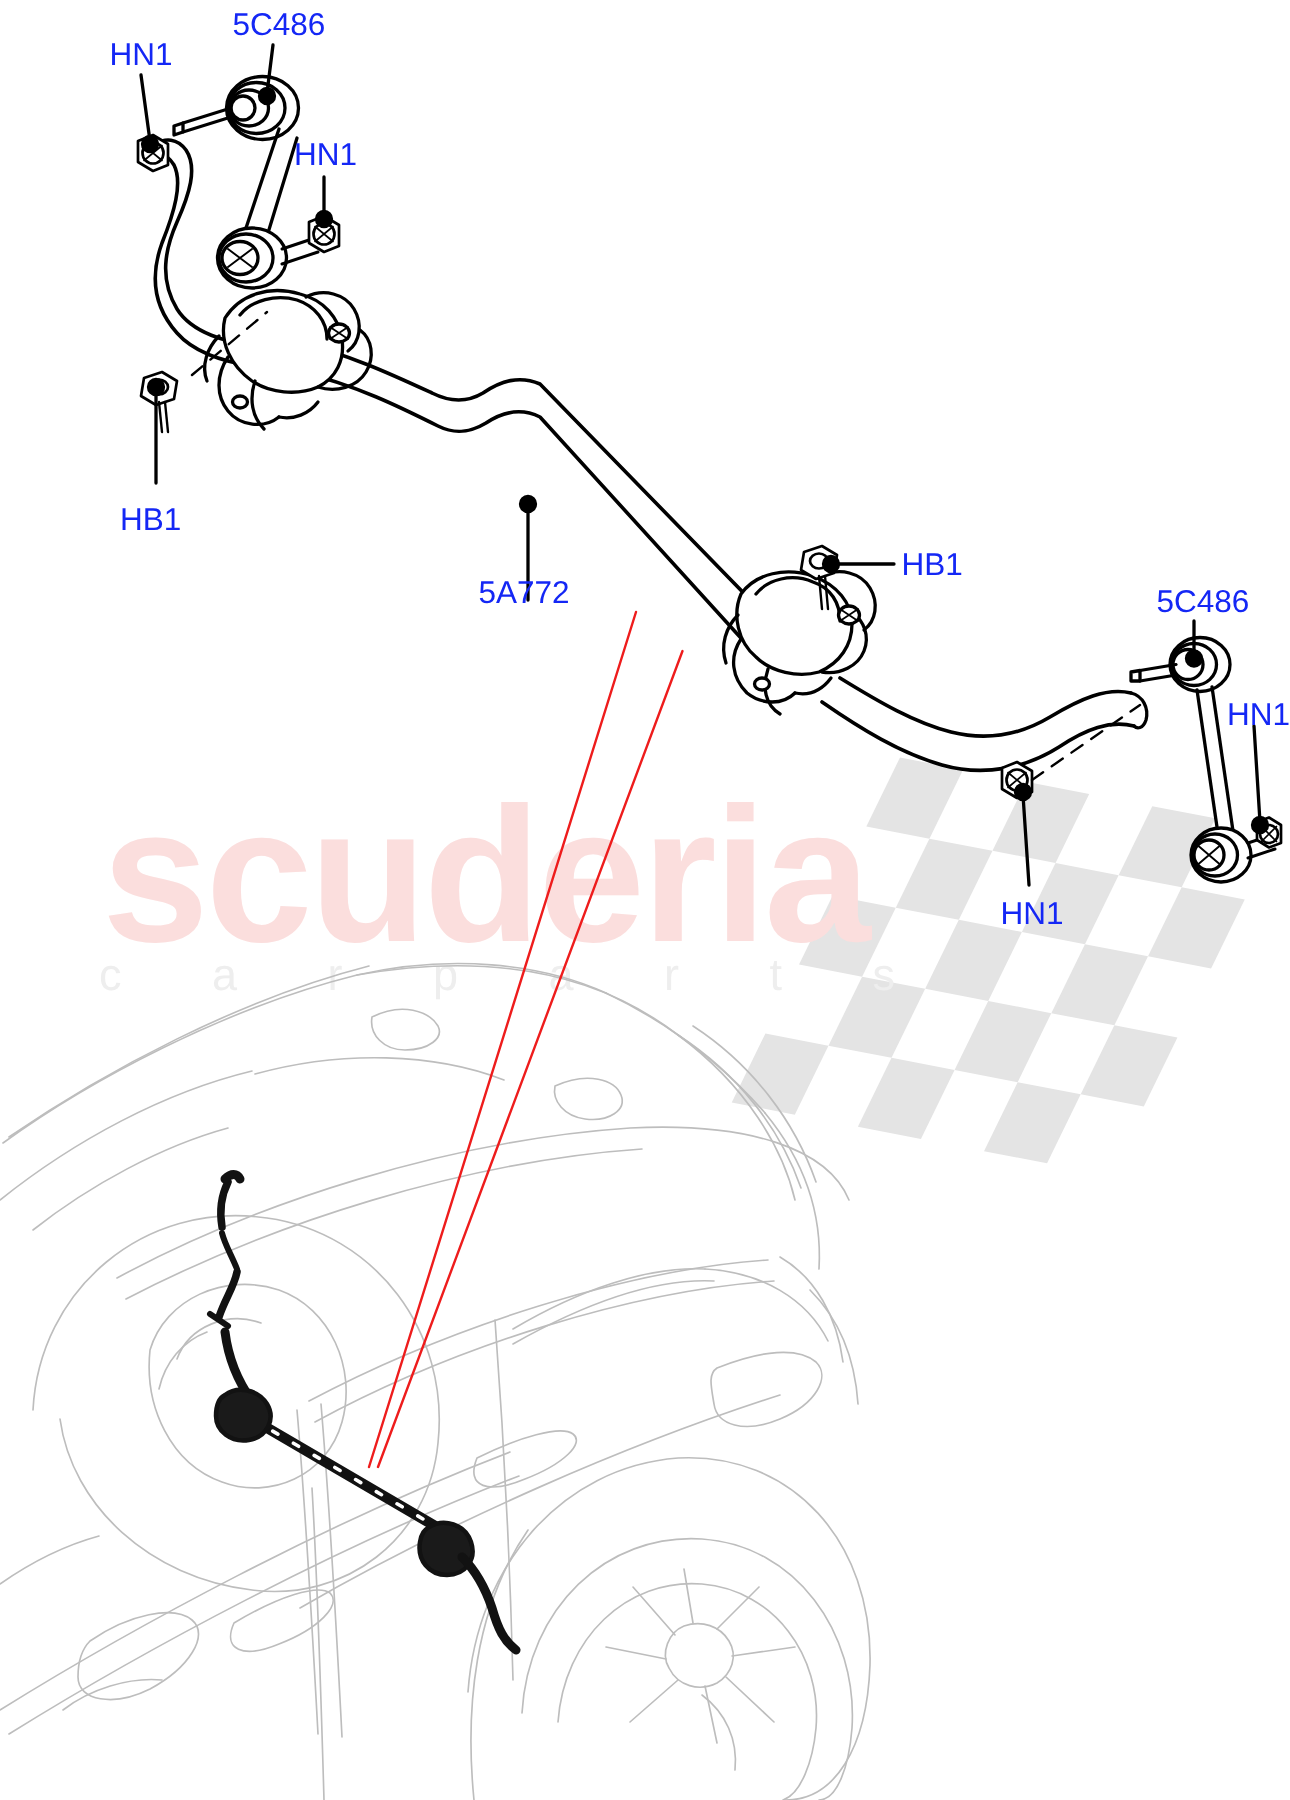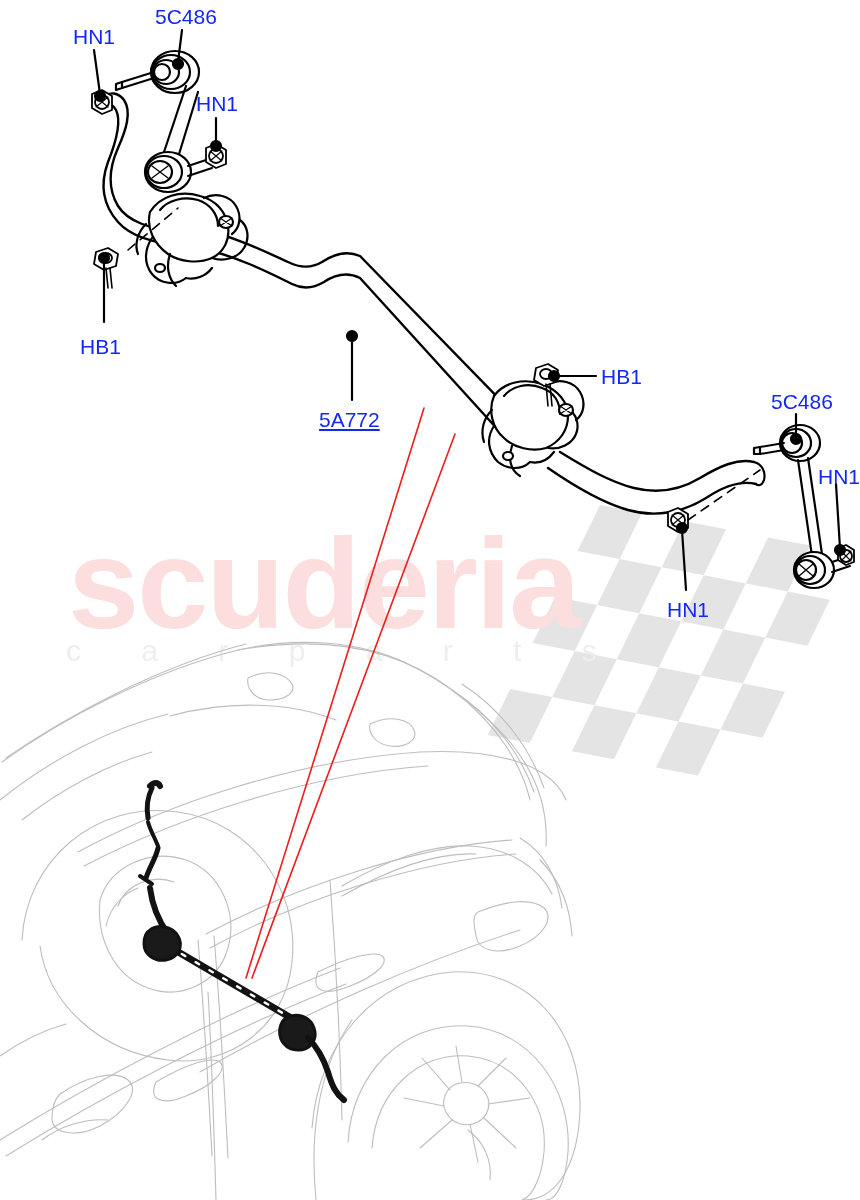--- a/index.html
+++ b/index.html
@@ -389,21 +389,21 @@
   </svg>
 
   <div class="callout" style="left:73px; top:25px;">HN1</div>
 
   <div class="callout" style="left:155px; top:5px;">5C486</div>
 
   <div class="callout" style="left:196px; top:92px;">HN1</div>
 
   <div class="callout" style="left:80px; top:335px;">HB1</div>
 
-  <div class="callout" style="left:319px; top:408px;text-decoration:underline;">5A772</div>
+  <div class="callout" style="left:319px; top:384px;">5A772</div>
 
   <div class="callout" style="left:601px; top:365px;">HB1</div>
 
   <div class="callout" style="left:771px; top:390px;">5C486</div>
 
   <div class="callout" style="left:818px; top:465px;">HN1</div>
 
   <div class="callout" style="left:667px; top:598px;">HN1</div>
 
 </div>

